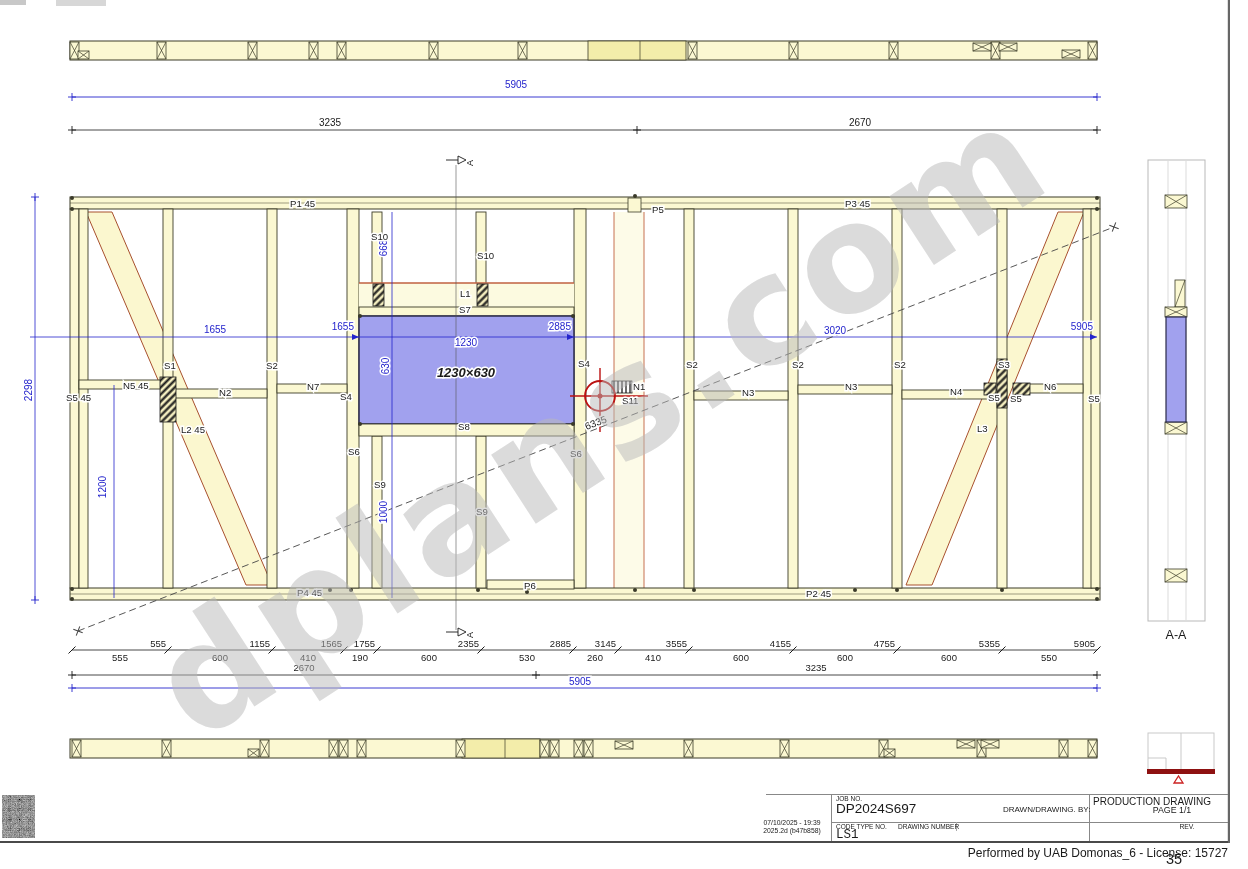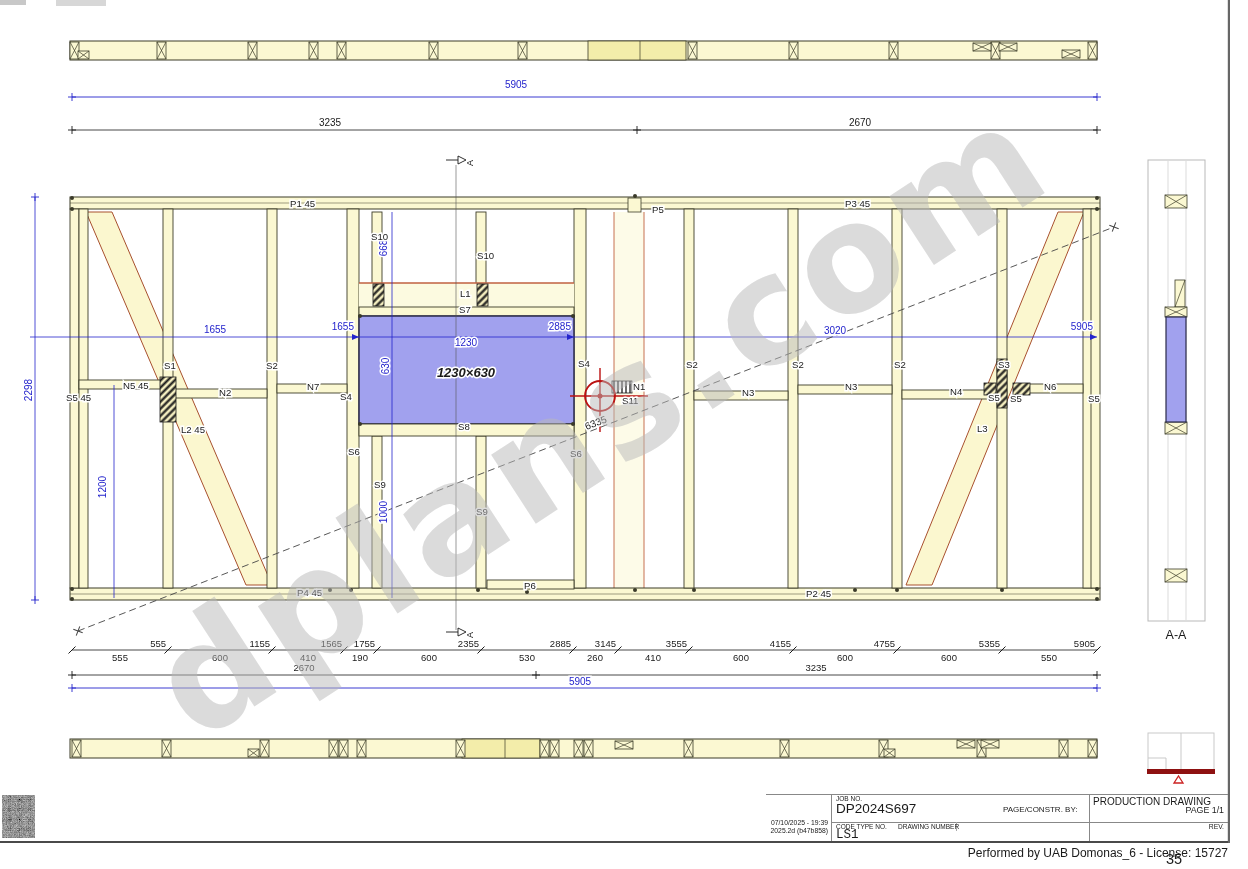--- a/index.html
+++ b/index.html
@@ -10,21 +10,21 @@
   svg .wsize{font-weight:bold;font-style:italic;}
   .watermark{position:absolute;left:600px;top:420px;
     transform:translate(-50%,-50%) rotate(-33deg);
     font-size:150px;font-weight:bold;letter-spacing:6px;white-space:nowrap;
     color:#b9b9b9;opacity:.5;z-index:5;pointer-events:none;
     font-family:"DejaVu Sans",sans-serif;}
   .frag{position:absolute;background:#9a9a9a;z-index:6;}
   .f1{left:0;top:0;width:26px;height:5px;opacity:.55;}
   .f2{left:56px;top:0;width:50px;height:6px;opacity:.4;}
   .titleblock{position:absolute;left:0;top:0;width:1248px;height:869px;z-index:10;pointer-events:none;}
-  .titleblock div,.titleblock span{position:absolute;color:#1a1a1a;}
+  .titleblock div,.titleblock span{position:absolute;color:#1a1a1a;text-align:center;}
   .tb-line-top{left:766px;top:794px;width:463px;height:1px;background:#888;}
   .tb-line-mid{left:831px;top:822px;width:398px;height:1px;background:#888;}
   .tb-v1{left:831px;top:794px;width:1px;height:47px;background:#888;}
   .tb-v2{left:1089px;top:794px;width:1px;height:47px;background:#888;}
   .tb-v3{left:956px;top:822px;width:1px;height:9px;background:#aaa;}
   .tb-bottom{left:0;top:841px;width:1230px;height:2.4px;background:#4a4a4a;}
   .tb-right{left:1228px;top:0;width:1.5px;height:843px;background:#666;}
   .t-datetime{left:756px;top:819px;width:72px;text-align:right;font-size:6.8px;}
   .t-version{left:756px;top:827px;width:72px;text-align:right;font-size:6.8px;}
   .t-joblabel{left:836px;top:795px;font-size:6.5px;}
@@ -456,21 +456,21 @@
     <div class="tb-v3"></div>
     <div class="tb-bottom"></div>
     <div class="tb-right"></div>
     <span class="t-datetime">07/10/2025 - 19:39</span>
     <span class="t-version">2025.2d (b47b858)</span>
     <span class="t-joblabel">JOB NO.</span>
     <span class="t-jobno">DP2024S697</span>
     <span class="t-codelabel">CODE TYPE NO.</span>
     <span class="t-dwglabel">DRAWING NUMBER</span>
     <span class="t-code">LS1</span>
-    <span class="t-drawnby">PAGE/CONSTR. BY:</span>
+    <span class="t-drawnby">DRAWN/DRAWING. BY:</span>
     <span class="t-prod">PRODUCTION DRAWING</span>
     <span class="t-page">PAGE 1/1</span>
     <span class="t-rev">REV.</span>
   </div>
 
   <div class="performed">Performed by UAB Domonas_6 - License: 15727</div>
   <div class="pageno">35</div>
 </div>
 
 </body></html>

